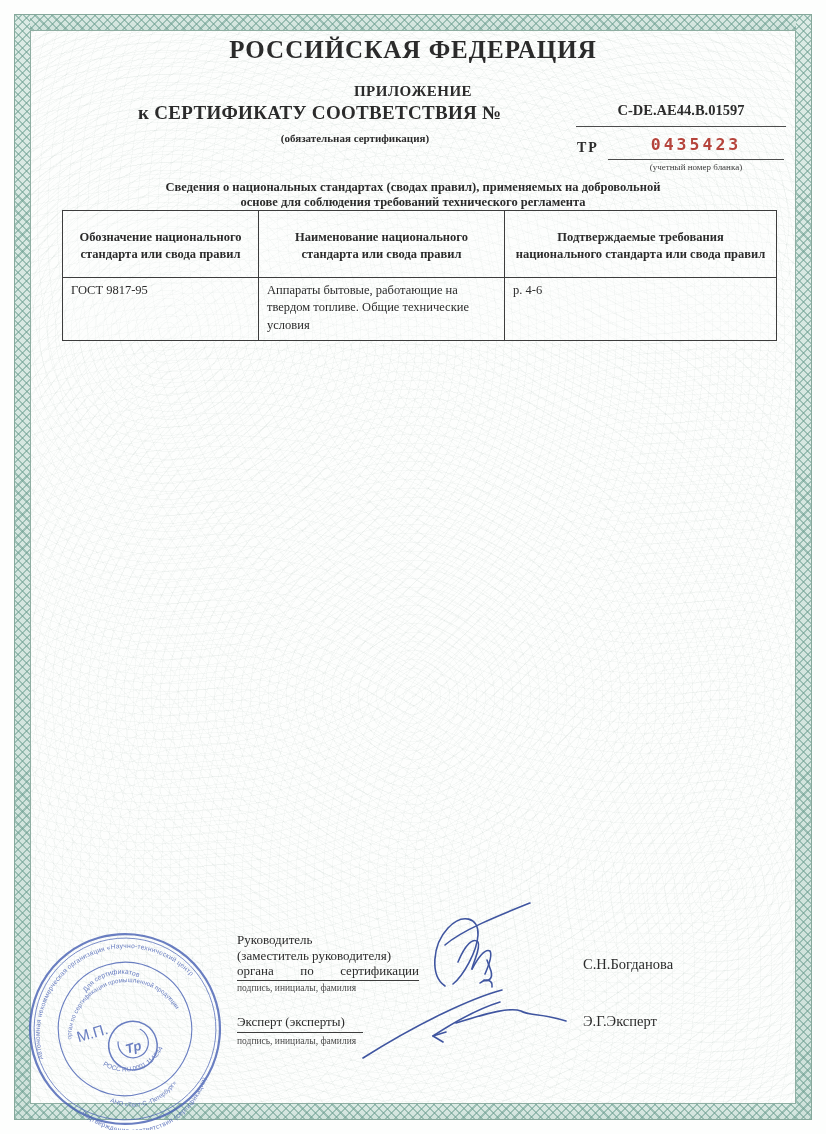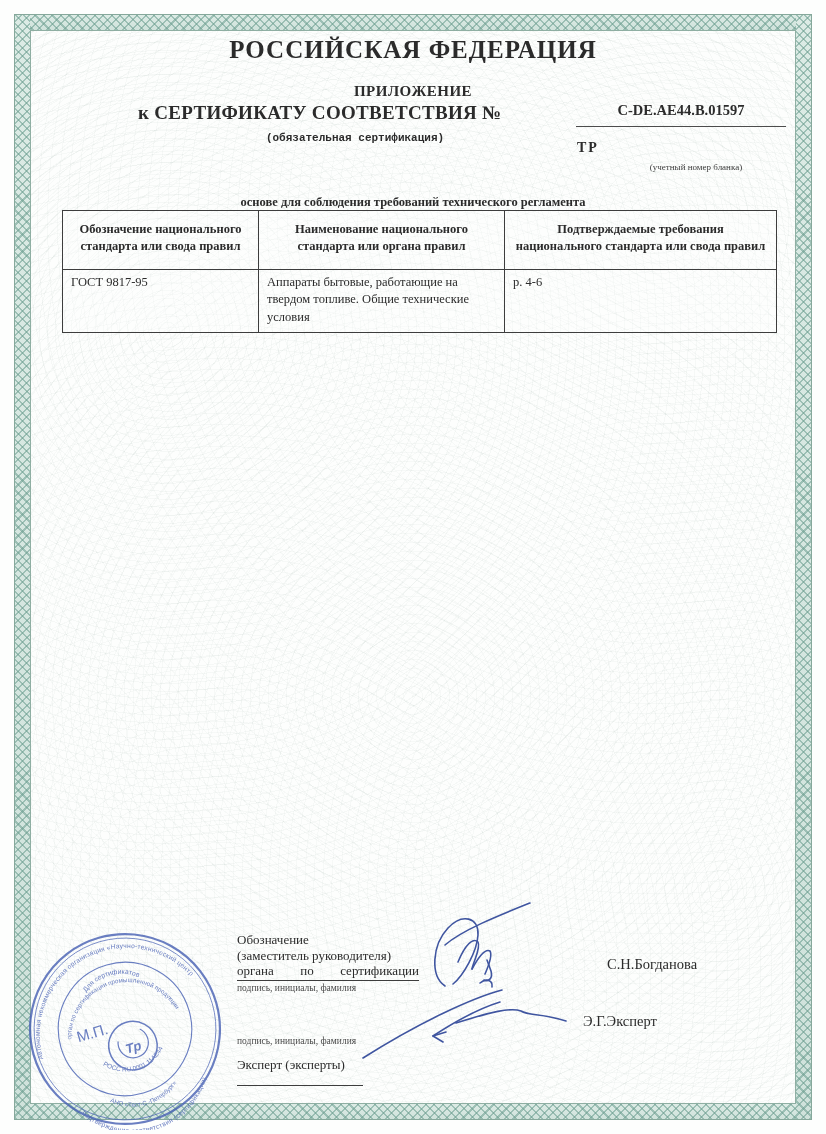--- a/index.html
+++ b/index.html
@@ -43,54 +43,54 @@
     pointer-events:none;
   }
   
   .abs { position:absolute; }
   .center { left:0; width:826px; text-align:center; }
   .title-country { top:36px; font-size:25px; font-weight:bold; letter-spacing:1px; }
   .title-app     { top:83px; font-size:15px; font-weight:bold; letter-spacing:0.5px; }
   .cert-label    { left:138px; top:102px; font-size:19px; font-weight:bold; letter-spacing:0.3px; white-space:nowrap; }
   .cert-number   { left:576px; top:102px; width:210px; height:24px; text-align:center;
                    font-size:14.5px; border-bottom:1.5px solid #4c4c4c;font-weight:bold; }
-  .mandatory     { left:138px; top:132px; width:434px; text-align:center; font-size:11px; font-weight:bold;font-family:Liberation Mono, monospace; }
+  .mandatory     { left:138px; top:132px; width:434px; text-align:center; font-size:11px; font-weight:bold; }
   .tr-label      { left:577px; top:140px; font-size:14px; font-weight:bold; letter-spacing:2px; }
   .blank-number  { left:608px; top:135px; width:176px; height:24px; text-align:center;
                    border-bottom:1.5px solid #4c4c4c;
                    font-family:"DejaVu Sans Mono", monospace; font-size:16.5px;
                    letter-spacing:3px; font-weight:bold; }
   .blank-note    { left:608px; top:162px; width:176px; text-align:center; font-size:9px; color:#3c3c3c; }
   .intro-1 { top:180px; font-size:12.5px; font-weight:bold; }
   .intro-2 { top:195px; font-size:12.5px; font-weight:bold; }
   
   table.standards {
     position:absolute; left:62px; top:210px; width:714px;
     border-collapse:collapse; table-layout:fixed;
     font-size:12.5px; line-height:1.38;
   }
   table.standards th, table.standards td {
     border:1.4px solid #3d3d3d;
     padding:4px 8px 6px 8px;
     vertical-align:top;
     background:rgba(255,255,255,0.25);
   }
-  table.standards th { font-weight:bold; text-align:center; vertical-align:top; padding-top:10px; }
+  table.standards th { font-weight:bold; text-align:center; vertical-align:top; padding-top:18px; }
   col.c1 { width:196px; } col.c2 { width:246px; } col.c3 { width:272px; }
   tr.hdr   th { height:42px; }
   tr.row-0 td { height:43px; }
   tr.row-1 td { height:32px; }
   
   .role-head { left:237px; top:932px; width:182px; font-size:13px; line-height:15.5px; }
   .role-head .u-line { display:block; border-bottom:1.3px solid #3d3d3d; padding-bottom:1px;
                        text-align:justify; text-align-last:justify; }
   .caption-1 { left:237px; top:983px; font-size:9.5px; color:#4a4a4a; }
-  .name-head { left:583px; top:956px; font-size:14.5px;margin-left:24px; }
-  .role-expert { left:237px; top:1057px; width:126px; font-size:13px;
-                 border-bottom:1.3px solid #3d3d3d; padding-bottom:12px; }
+  .name-head { left:583px; top:956px; font-size:14.5px; }
+  .role-expert { left:237px; top:1014px; width:126px; font-size:13px;
+                 border-bottom:1.3px solid #3d3d3d; padding-bottom:2px; }
   .caption-2 { left:237px; top:1036px; font-size:9.5px; color:#4a4a4a; }
   .name-expert { left:583px; top:1013px; font-size:14.5px; }
   
   .sig-svg  { position:absolute; left:350px; top:890px; width:260px; height:200px; pointer-events:none; }
   .stamp-svg { position:absolute; left:24px; top:928px; width:202px; height:202px; opacity:0.82; }
   .stamp-svg text { font-family:"Liberation Sans", sans-serif; }
 </style>
 </head>
 <body>
 
@@ -103,46 +103,48 @@
     <div class="edge right"></div>
   </div>
   <div class="guilloche"></div>
 
   <div class="abs center title-country">РОССИЙСКАЯ ФЕДЕРАЦИЯ</div>
   <div class="abs center title-app">ПРИЛОЖЕНИЕ</div>
   <div class="abs cert-label">к СЕРТИФИКАТУ СООТВЕТСТВИЯ  №</div>
   <div class="abs cert-number">C-DE.AE44.B.01597</div>
   <div class="abs mandatory">(обязательная сертификация)</div>
   <div class="abs tr-label">ТР</div>
+  <div class="abs blank-number" style="color:#b5443c;">0435423</div>
   <div class="abs blank-note">(учетный номер бланка)</div>
 
+  <div class="abs center intro-1">Сведения о национальных стандартах (сводах правил), применяемых на добровольной</div>
   <div class="abs center intro-2">основе для соблюдения требований технического регламента</div>
 
   <table class="standards">
     <colgroup>
         <col class="c1">
         <col class="c2">
         <col class="c3">
       </colgroup>
     <tbody>
         <tr class="hdr">
       <th>Обозначение национального стандарта или свода правил</th>
-      <th>Наименование национального стандарта или органа правил</th>
+      <th>Наименование национального стандарта или свода правил</th>
       <th>Подтверждаемые требования национального стандарта или свода правил</th>
     </tr>
     <tr class="row-0">
       <td>ГОСТ 9817-95</td>
       <td>Аппараты бытовые, работающие на твердом топливе. Общие технические условия</td>
       <td>р. 4-6</td>
     </tr>
   </tbody>
     </table>
 
   <div class="abs role-head">
-    <span>Обозначение</span><br>
+    <span>Руководитель</span><br>
     <span>(заместитель руководителя)</span>
     <span class="u-line">органа по сертификации</span>
   </div>
   <div class="abs caption-1">подпись, инициалы, фамилия</div>
   <div class="abs name-head">С.Н.Богданова</div>
 
   <div class="abs role-expert">Эксперт (эксперты)</div>
   <div class="abs caption-2">подпись, инициалы, фамилия</div>
   <div class="abs name-expert">Э.Г.Эксперт</div>
 

